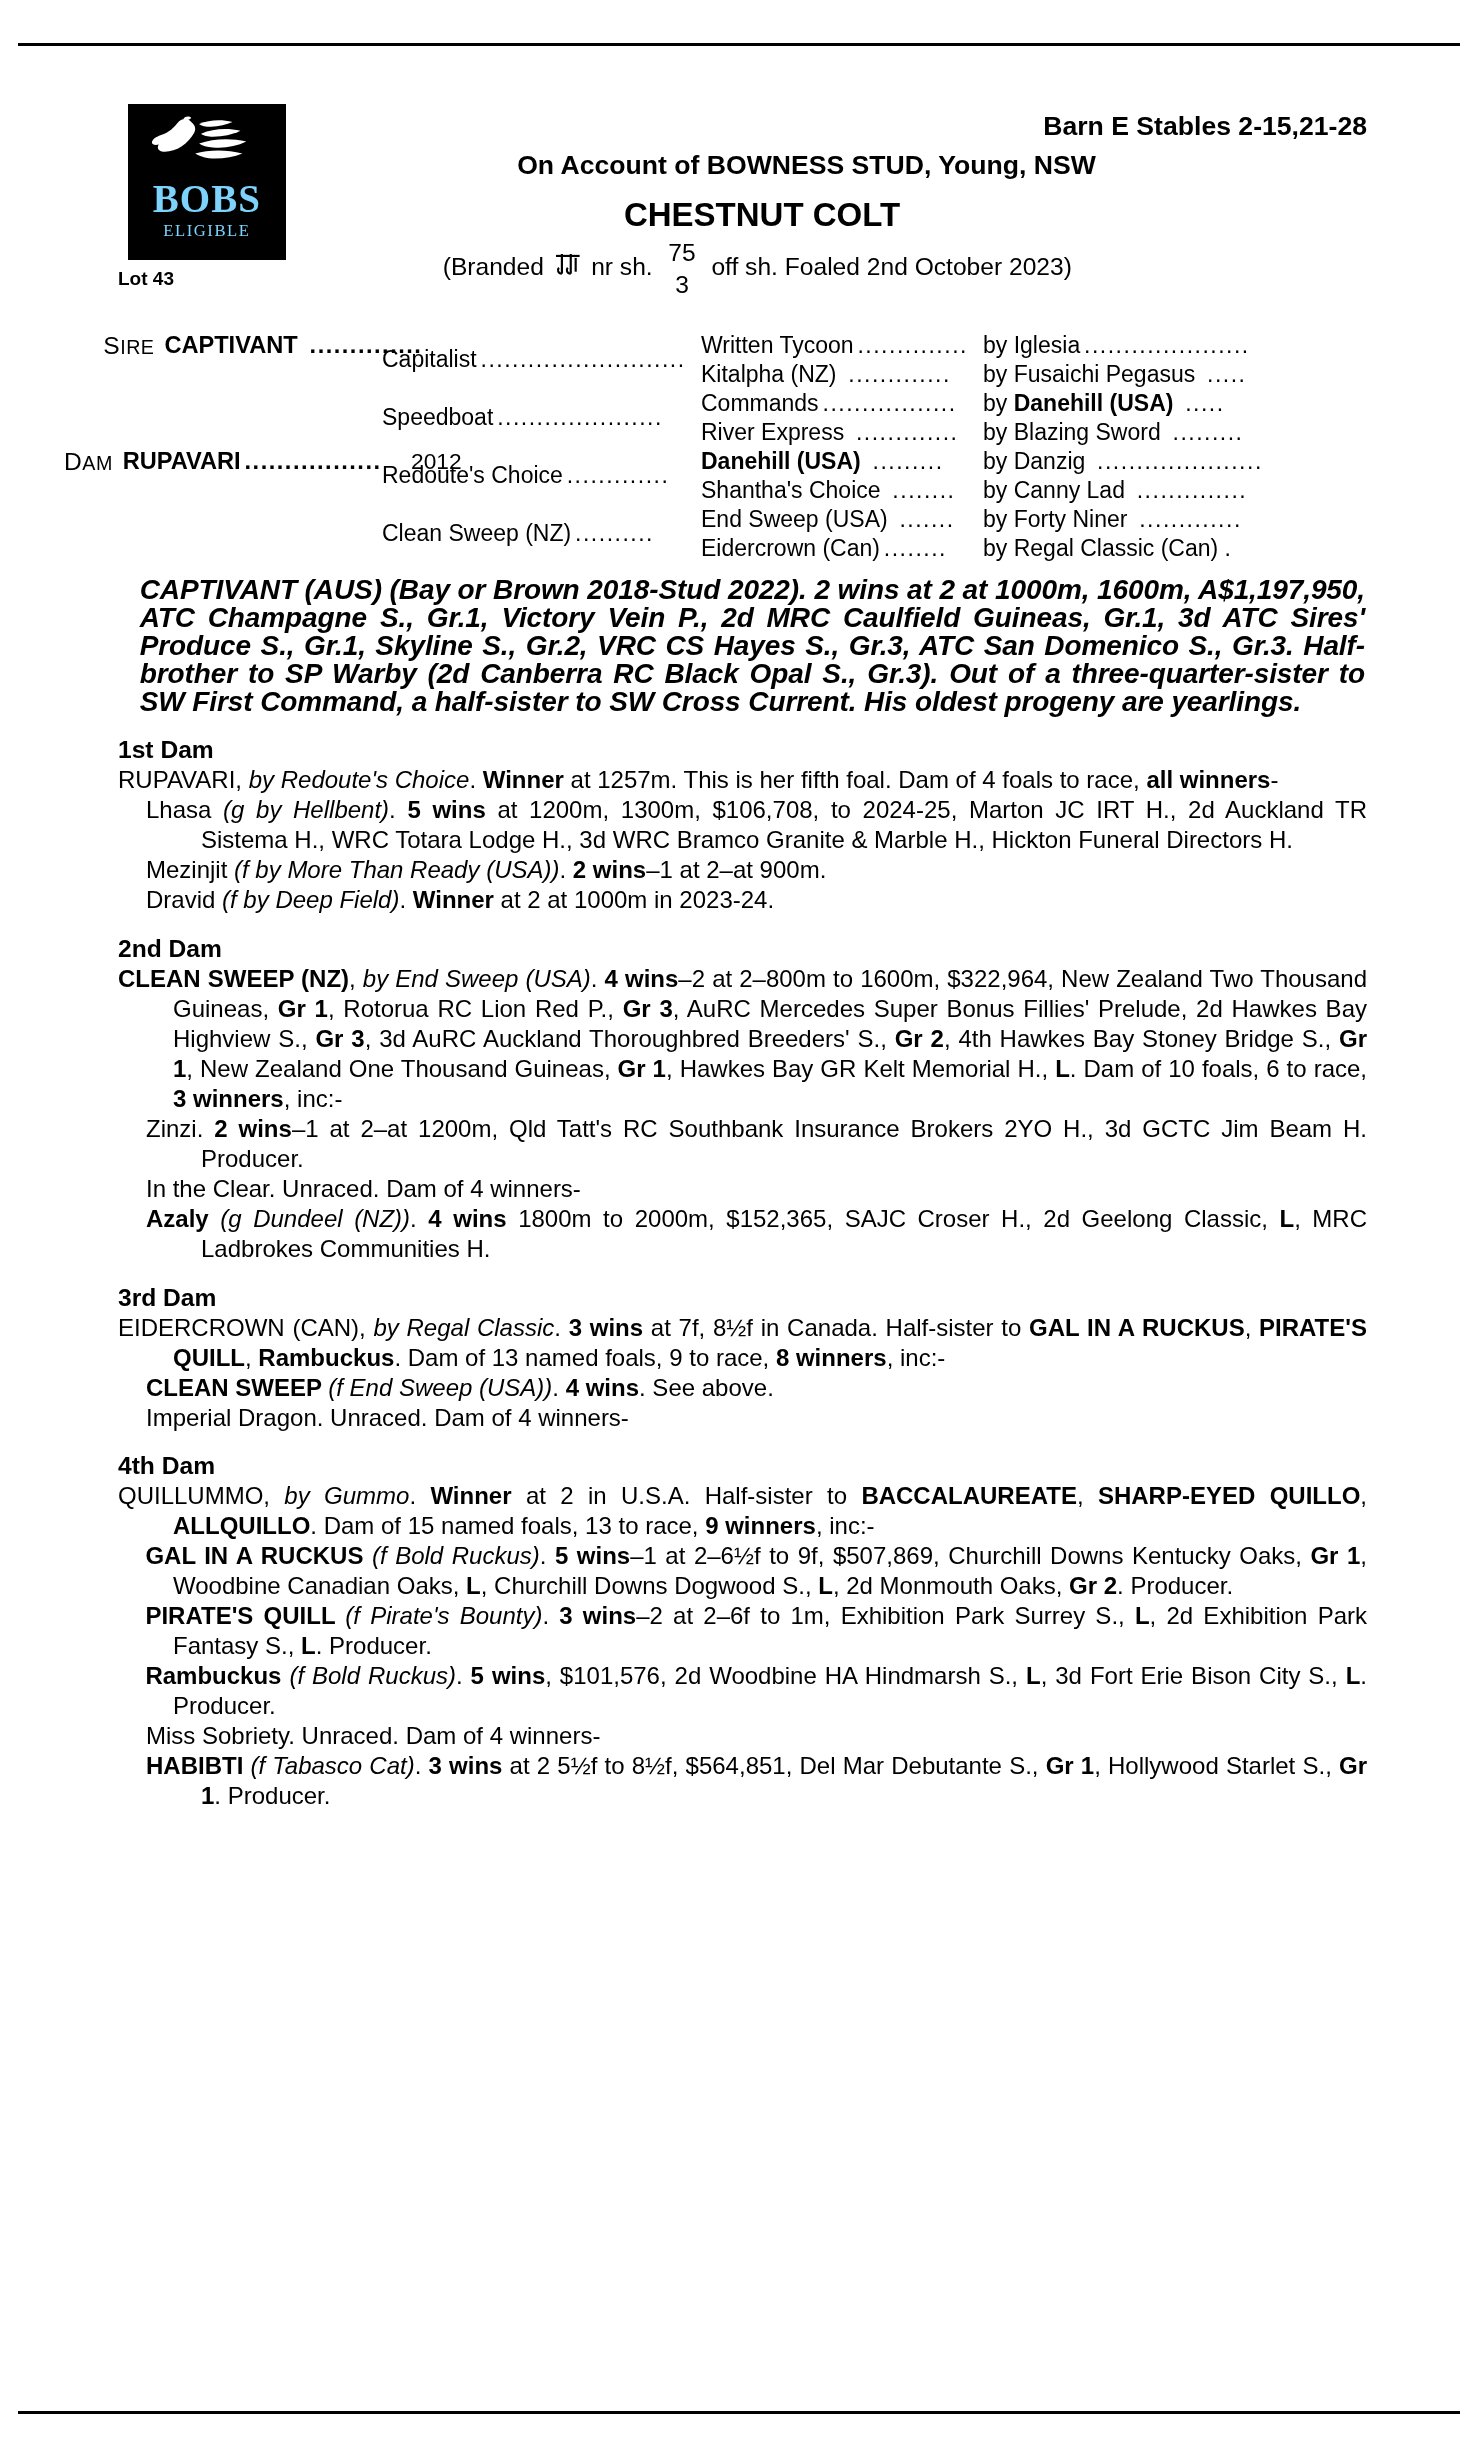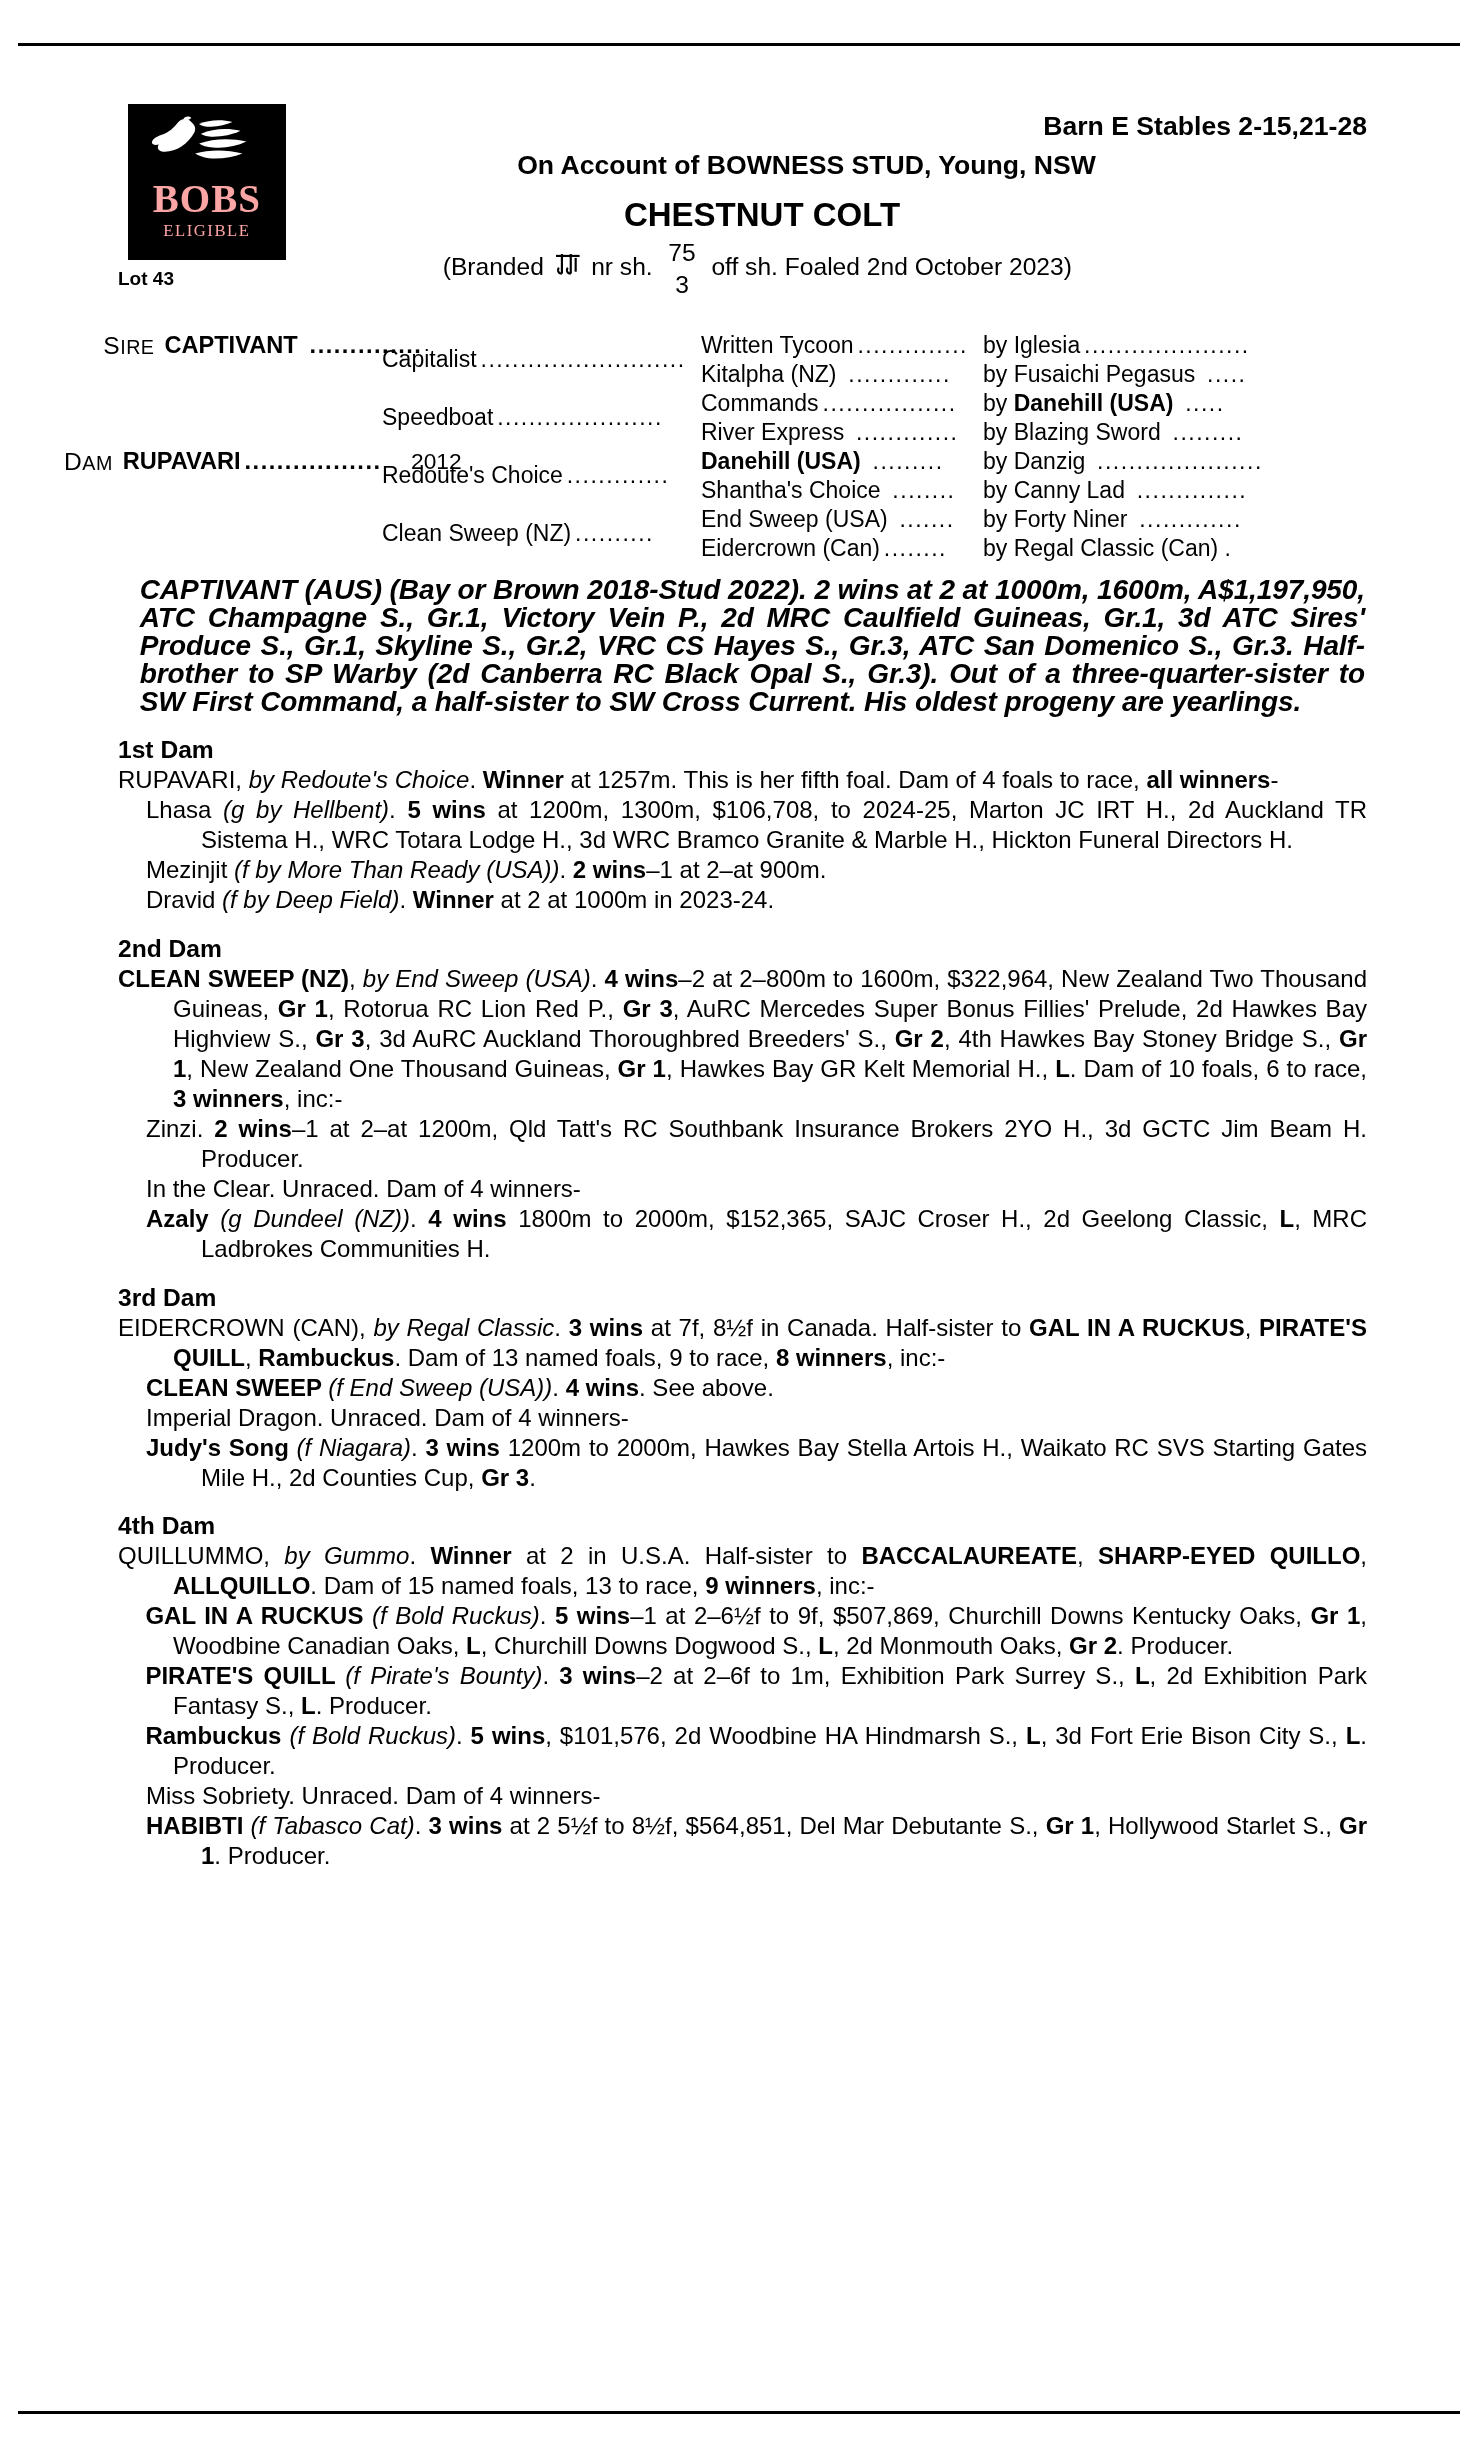--- a/index.html
+++ b/index.html
@@ -43,21 +43,21 @@
     position: relative;
     height: 212px;
   }
   .bobs-logo {
     position: absolute;
     left: 9.9px;
     top: 4.9px;
     width: 158px;
     height: 156px;
     background: #000;
-    color: #fca5a5;
+    color: #7dd3fc;
     display: flex;
     flex-direction: column;
     align-items: center;
     justify-content: flex-start;
     overflow: hidden;
   }
   .bobs-mark {
     margin-top: 11.8px;
     width: 118px;
     height: 61px;
@@ -432,21 +432,20 @@
         <div class="para hang3 nojust"><span>Dravid </span><span class="i">(f by Deep Field)</span><span>. </span><span class="b">Winner</span><span> at 2 at 1000m in 2023-24.</span></div>
         <div class="dam-head">2nd Dam</div>
         <div class="para hang1"><span class="b">CLEAN SWEEP (NZ)</span><span>, </span><span class="i">by End Sweep (USA)</span><span>. </span><span class="b">4 wins</span><span>–2 at 2–800m to 1600m, $322,964, New Zealand Two Thousand Guineas, </span><span class="b">Gr 1</span><span>, Rotorua RC Lion Red P., </span><span class="b">Gr 3</span><span>, AuRC Mercedes Super Bonus Fillies' Prelude, 2d Hawkes Bay Highview S., </span><span class="b">Gr 3</span><span>, 3d AuRC Auckland Thoroughbred Breeders' S., </span><span class="b">Gr 2</span><span>, 4th Hawkes Bay Stoney Bridge S., </span><span class="b">Gr 1</span><span>, New Zealand One Thousand Guineas, </span><span class="b">Gr 1</span><span>, Hawkes Bay GR Kelt Memorial H., </span><span class="b">L</span><span>. Dam of 10 foals, 6 to race, </span><span class="b">3 winners</span><span>, inc:-</span></div>
         <div class="para hang3"><span>Zinzi. </span><span class="b">2 wins</span><span>–1 at 2–at 1200m, Qld Tatt's RC Southbank Insurance Brokers 2YO H., 3d GCTC Jim Beam H. Producer.</span></div>
         <div class="para hang3 nojust"><span>In the Clear. Unraced. Dam of 4 winners-</span></div>
         <div class="para hang3"><span class="b">Azaly </span><span class="i">(g Dundeel (NZ))</span><span>. </span><span class="b">4 wins</span><span> 1800m to 2000m, $152,365, SAJC Croser H., 2d Geelong Classic, </span><span class="b">L</span><span>, MRC Ladbrokes Communities H.</span></div>
         <div class="dam-head">3rd Dam</div>
         <div class="para hang1"><span>EIDERCROWN (CAN), </span><span class="i">by Regal Classic</span><span>. </span><span class="b">3 wins</span><span> at 7f, 8½f in Canada. Half-sister to </span><span class="b">GAL IN A RUCKUS</span><span>, </span><span class="b">PIRATE'S QUILL</span><span>, </span><span class="b">Rambuckus</span><span>. Dam of 13 named foals, 9 to race, </span><span class="b">8 winners</span><span>, inc:-</span></div>
         <div class="para hang3 nojust"><span class="b">CLEAN SWEEP </span><span class="i">(f End Sweep (USA))</span><span>. </span><span class="b">4 wins</span><span>. See above.</span></div>
         <div class="para hang3 nojust"><span>Imperial Dragon. Unraced. Dam of 4 winners-</span></div>
-        <div class="para hang3"><span class="b">Judy's Song </span><span class="i">(f Niagara)</span><span>. </span><span class="b">3 wins</span><span> 1200m to 2000m, Hawkes Bay Stella Artois H., Waikato RC SVS Starting Gates Mile H., 2d Counties Cup, </span><span class="b">Gr 3</span><span>.</span></div>
         <div class="dam-head">4th Dam</div>
         <div class="para hang1"><span>QUILLUMMO, </span><span class="i">by Gummo</span><span>. </span><span class="b">Winner</span><span> at 2 in U.S.A. Half-sister to </span><span class="b">BACCALAUREATE</span><span>, </span><span class="b">SHARP-EYED QUILLO</span><span>, </span><span class="b">ALLQUILLO</span><span>. Dam of 15 named foals, 13 to race, </span><span class="b">9 winners</span><span>, inc:-</span></div>
         <div class="para hang2"><span class="b">GAL IN A RUCKUS </span><span class="i">(f Bold Ruckus)</span><span>. </span><span class="b">5 wins</span><span>–1 at 2–6½f to 9f, $507,869, Churchill Downs Kentucky Oaks, </span><span class="b">Gr 1</span><span>, Woodbine Canadian Oaks, </span><span class="b">L</span><span>, Churchill Downs Dogwood S., </span><span class="b">L</span><span>, 2d Monmouth Oaks, </span><span class="b">Gr 2</span><span>. Producer.</span></div>
         <div class="para hang2"><span class="b">PIRATE'S QUILL </span><span class="i">(f Pirate's Bounty)</span><span>. </span><span class="b">3 wins</span><span>–2 at 2–6f to 1m, Exhibition Park Surrey S., </span><span class="b">L</span><span>, 2d Exhibition Park Fantasy S., </span><span class="b">L</span><span>. Producer.</span></div>
         <div class="para hang2"><span class="b">Rambuckus </span><span class="i">(f Bold Ruckus)</span><span>. </span><span class="b">5 wins</span><span>, $101,576, 2d Woodbine HA Hindmarsh S., </span><span class="b">L</span><span>, 3d Fort Erie Bison City S., </span><span class="b">L</span><span>. Producer.</span></div>
         <div class="para hang3 nojust"><span>Miss Sobriety. Unraced. Dam of 4 winners-</span></div>
         <div class="para hang3"><span class="b">HABIBTI </span><span class="i">(f Tabasco Cat)</span><span>. </span><span class="b">3 wins</span><span> at 2 5½f to 8½f, $564,851, Del Mar Debutante S., </span><span class="b">Gr 1</span><span>, Hollywood Starlet S., </span><span class="b">Gr 1</span><span>. Producer.</span></div>
       </div>
 
   </div>

